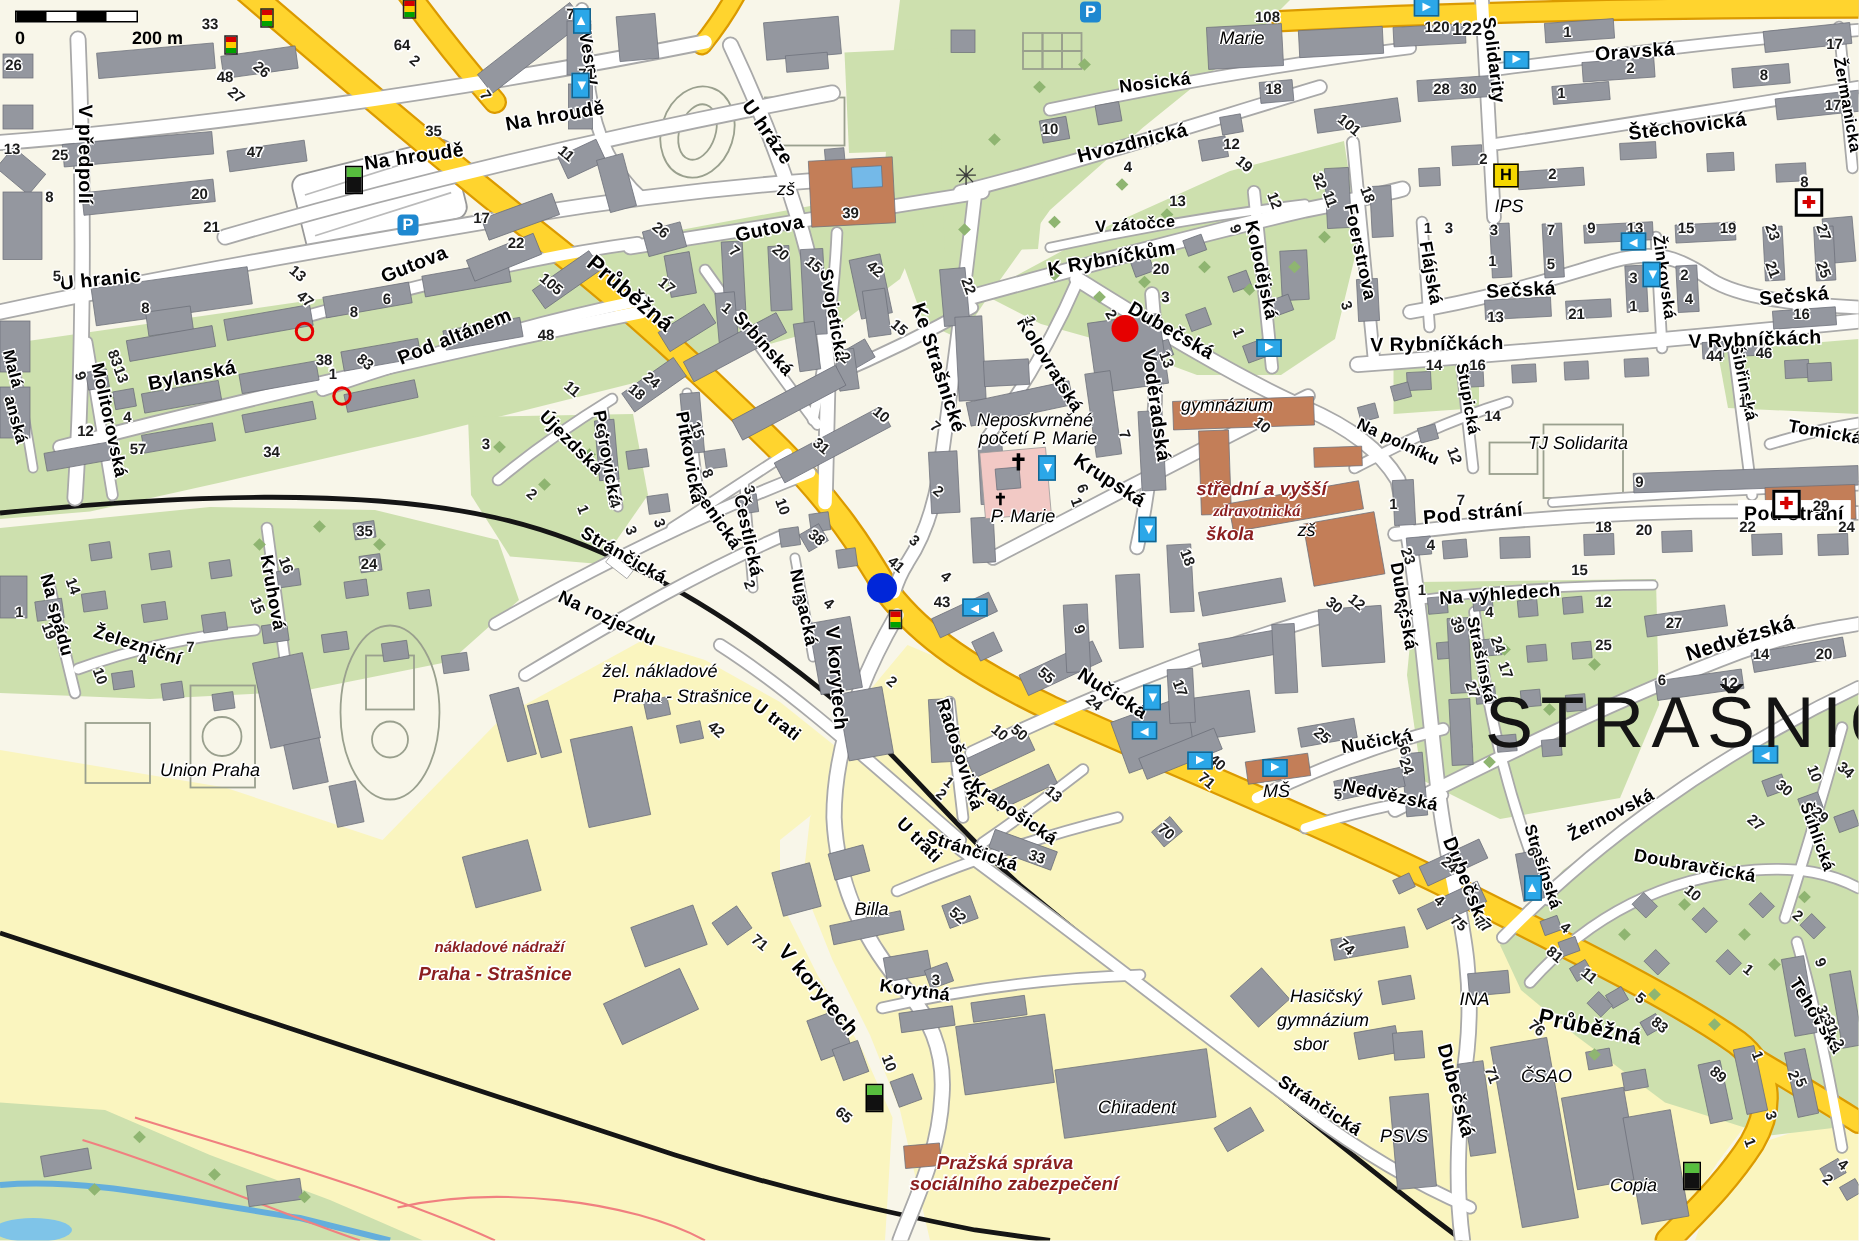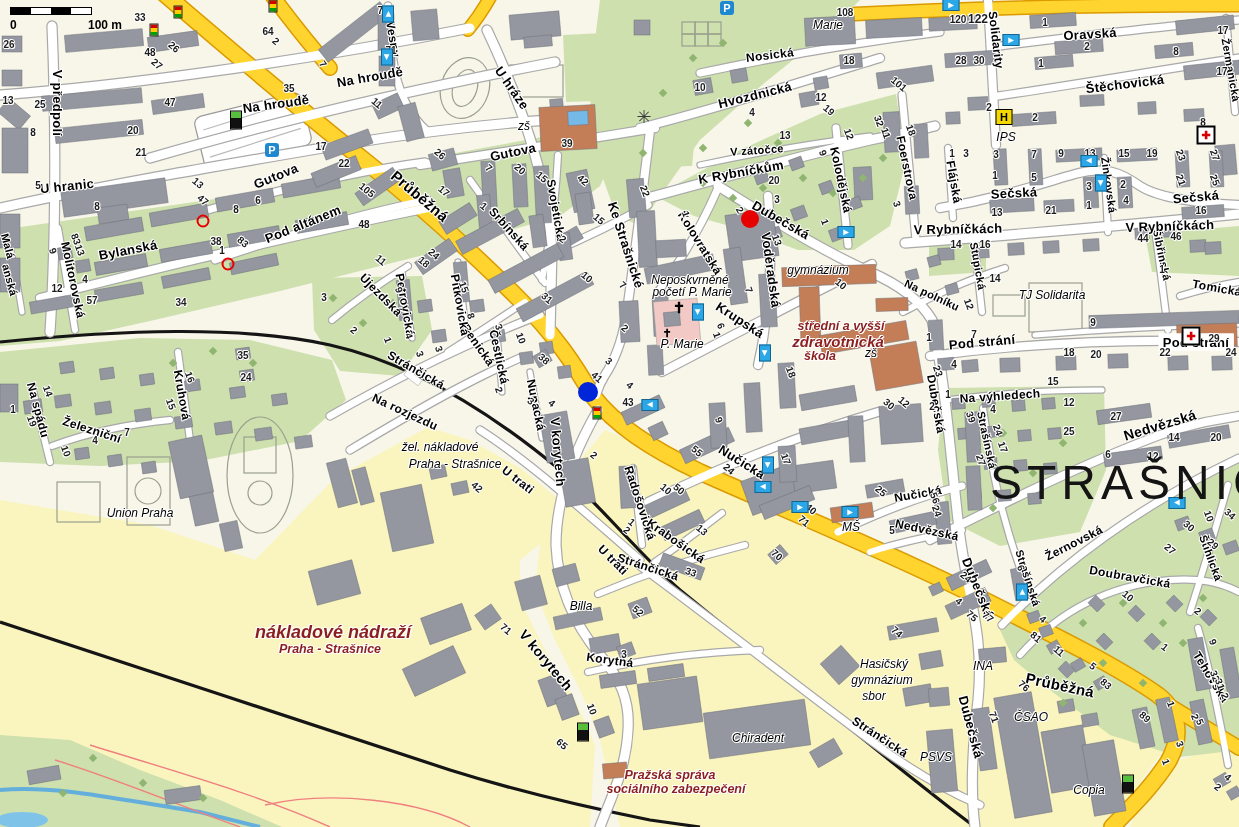--- a/index.html
+++ b/index.html
@@ -667,23 +667,23 @@
       <span class="lbl lbl-poi" style="left: 851px; top: 527px; font-size: 12px; transform: translate(-50%, -50%) rotate(0deg);">MŠ</span>
       <span class="lbl lbl-poi" style="left: 682px; top: 344px; font-size: 12px; transform: translate(-50%, -50%) rotate(0deg);">P. Marie</span>
       <span class="lbl lbl-poi" style="left: 690px; top: 280px; font-size: 12px; transform: translate(-50%, -50%) rotate(0deg);">Neposkvrněné</span>
       <span class="lbl lbl-poi" style="left: 692px; top: 292px; font-size: 12px; transform: translate(-50%, -50%) rotate(0deg);">početí P. Marie</span>
       <span class="lbl lbl-poi" style="left: 440px; top: 447px; font-size: 12px; transform: translate(-50%, -50%) rotate(0deg);">žel. nákladové</span>
       <span class="lbl lbl-poi" style="left: 455px; top: 464px; font-size: 12px; transform: translate(-50%, -50%) rotate(0deg);">Praha - Strašnice</span>
       <span class="lbl lbl-poi" style="left: 884px; top: 664px; font-size: 12px; transform: translate(-50%, -50%) rotate(0deg);">Hasičský</span>
       <span class="lbl lbl-poi" style="left: 882px; top: 680px; font-size: 12px; transform: translate(-50%, -50%) rotate(0deg);">gymnázium</span>
       <span class="lbl lbl-poi" style="left: 874px; top: 696px; font-size: 12px; transform: translate(-50%, -50%) rotate(0deg);">sbor</span>
       <span class="lbl lbl-red" style="left: 841px; top: 326px; font-size: 12.5px; transform: translate(-50%, -50%) rotate(0deg);">střední a vyšší</span>
-      <span class="lbl lbl-red" style="left: 838px; top: 341px; font-size: 15px; transform: translate(-50%, -50%) rotate(0deg);">zdravotnická</span>
+      <span class="lbl lbl-red" style="left: 838px; top: 341px; font-size: 11px; transform: translate(-50%, -50%) rotate(0deg); font-family: Liberation Serif, serif;">zdravotnická</span>
       <span class="lbl lbl-red" style="left: 820px; top: 356px; font-size: 12.5px; transform: translate(-50%, -50%) rotate(0deg);">škola</span>
-      <span class="lbl lbl-red" style="left: 333px; top: 632px; font-size: 18px; transform: translate(-50%, -50%) rotate(0deg);">nákladové nádraží</span>
+      <span class="lbl lbl-red" style="left: 333px; top: 632px; font-size: 10px; transform: translate(-50%, -50%) rotate(0deg);">nákladové nádraží</span>
       <span class="lbl lbl-red" style="left: 330px; top: 649px; font-size: 12.5px; transform: translate(-50%, -50%) rotate(0deg);">Praha - Strašnice</span>
       <span class="lbl lbl-red" style="left: 670px; top: 775px; font-size: 12.5px; transform: translate(-50%, -50%) rotate(0deg);">Pražská správa</span>
       <span class="lbl lbl-red" style="left: 676px; top: 789px; font-size: 12.5px; transform: translate(-50%, -50%) rotate(0deg);">sociálního zabezpečení</span>
       <span class="lbl lbl-num" style="left: 140px; top: 17px; font-size: 10px; transform: translate(-50%, -50%) rotate(0deg);">33</span>
       <span class="lbl lbl-num" style="left: 9px; top: 44px; font-size: 10px; transform: translate(-50%, -50%) rotate(0deg);">26</span>
       <span class="lbl lbl-num" style="left: 150px; top: 52px; font-size: 10px; transform: translate(-50%, -50%) rotate(0deg);">48</span>
       <span class="lbl lbl-num" style="left: 157px; top: 64px; font-size: 10px; transform: translate(-50%, -50%) rotate(40deg);">27</span>
       <span class="lbl lbl-num" style="left: 174px; top: 47px; font-size: 10px; transform: translate(-50%, -50%) rotate(40deg);">26</span>
       <span class="lbl lbl-num" style="left: 8px; top: 100px; font-size: 10px; transform: translate(-50%, -50%) rotate(0deg);">13</span>
       <span class="lbl lbl-num" style="left: 40px; top: 104px; font-size: 10px; transform: translate(-50%, -50%) rotate(0deg);">25</span>
@@ -956,16 +956,16 @@
   <div id="district" class="lbl-area">STRAŠNICE</div>
   <div id="scalebar">
     <div class="bar">
         <i></i>
         <i></i>
         <i></i>
         <i></i>
       </div>
     <div class="txt">
       <span>0</span>
-      <span>100 m</span>
+      <span>200 m</span>
     </div>
   </div>
 </div>
 
 </body></html>

